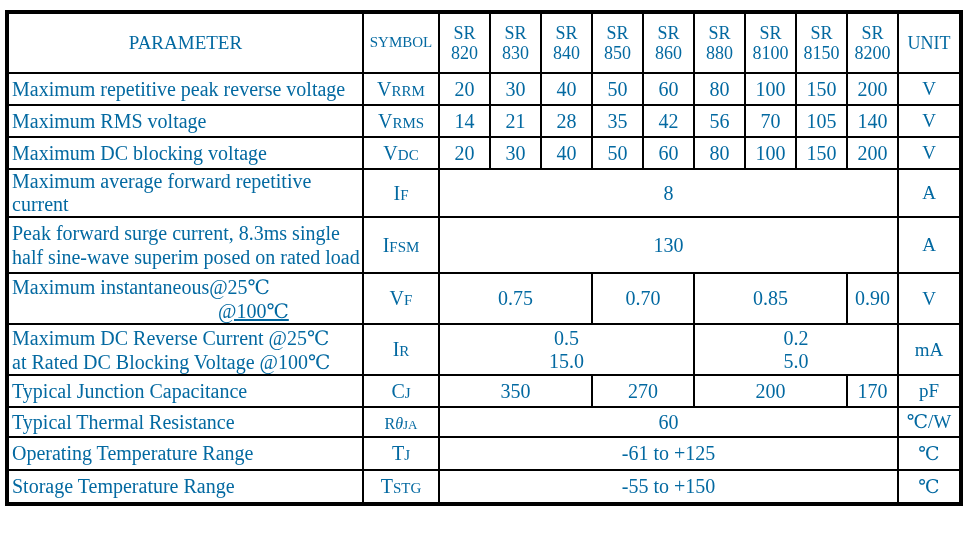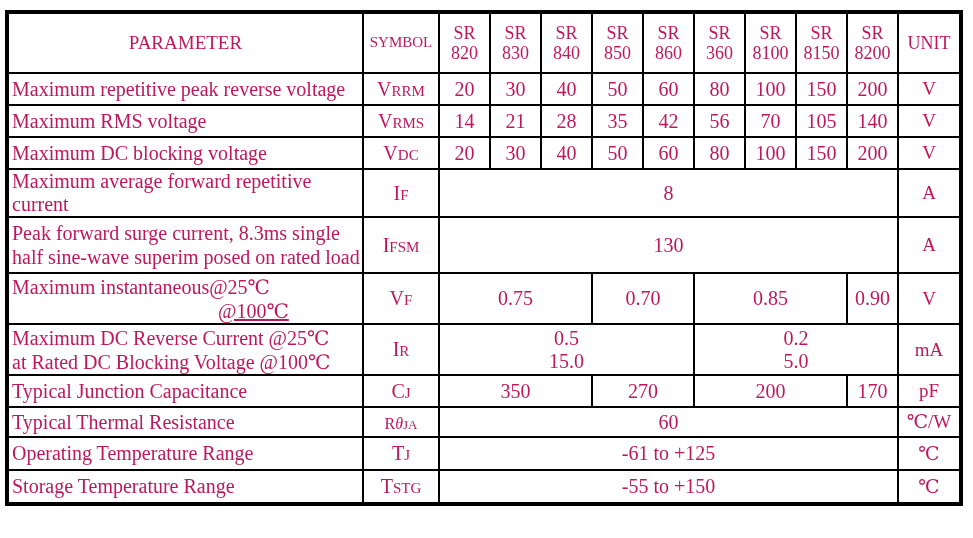--- a/index.html
+++ b/index.html
@@ -2,21 +2,21 @@
 <html><head>
 <meta charset="utf-8">
 <style>
   html, body { margin: 0; padding: 0; background: #ffffff; }
   .page {
     position: relative;
     width: 973px;
     height: 538px;
     background: #ffffff;
     font-family: "Liberation Serif", "DejaVu Serif", serif;
-    color: #be185d;
+    color: #0369a1;
     overflow: hidden;
   }
   table.spec-table {
     position: absolute;
     left: 5px;
     top: 10px;
     width: 958px;
     border-collapse: collapse;
     table-layout: fixed;
     border: 4px solid #000000;
@@ -112,21 +112,21 @@
       <th class="th-model">
         <div>SR</div>
         <div>850</div>
       </th>
       <th class="th-model">
         <div>SR</div>
         <div>860</div>
       </th>
       <th class="th-model">
         <div>SR</div>
-        <div>360</div>
+        <div>880</div>
       </th>
       <th class="th-model">
         <div>SR</div>
         <div>8100</div>
       </th>
       <th class="th-model">
         <div>SR</div>
         <div>8150</div>
       </th>
       <th class="th-model">

